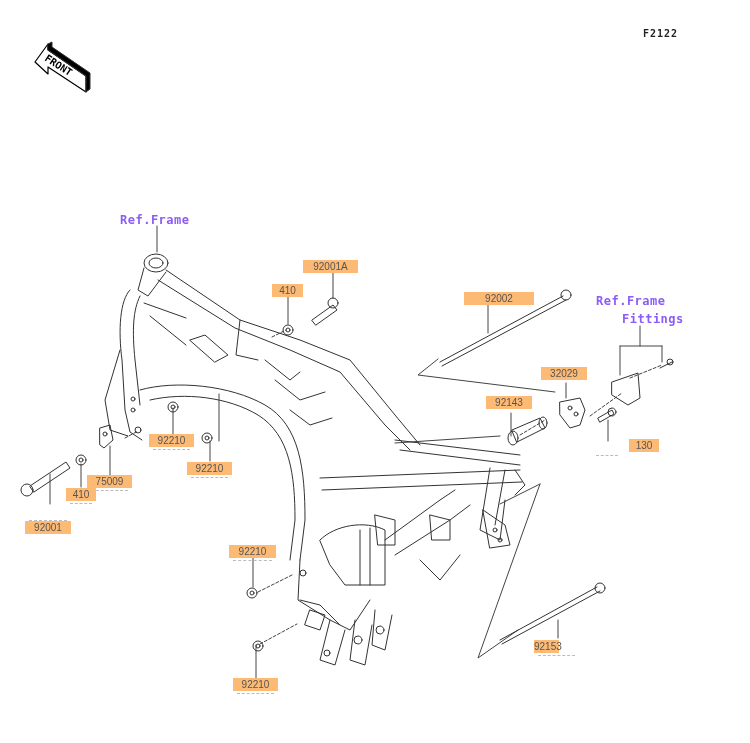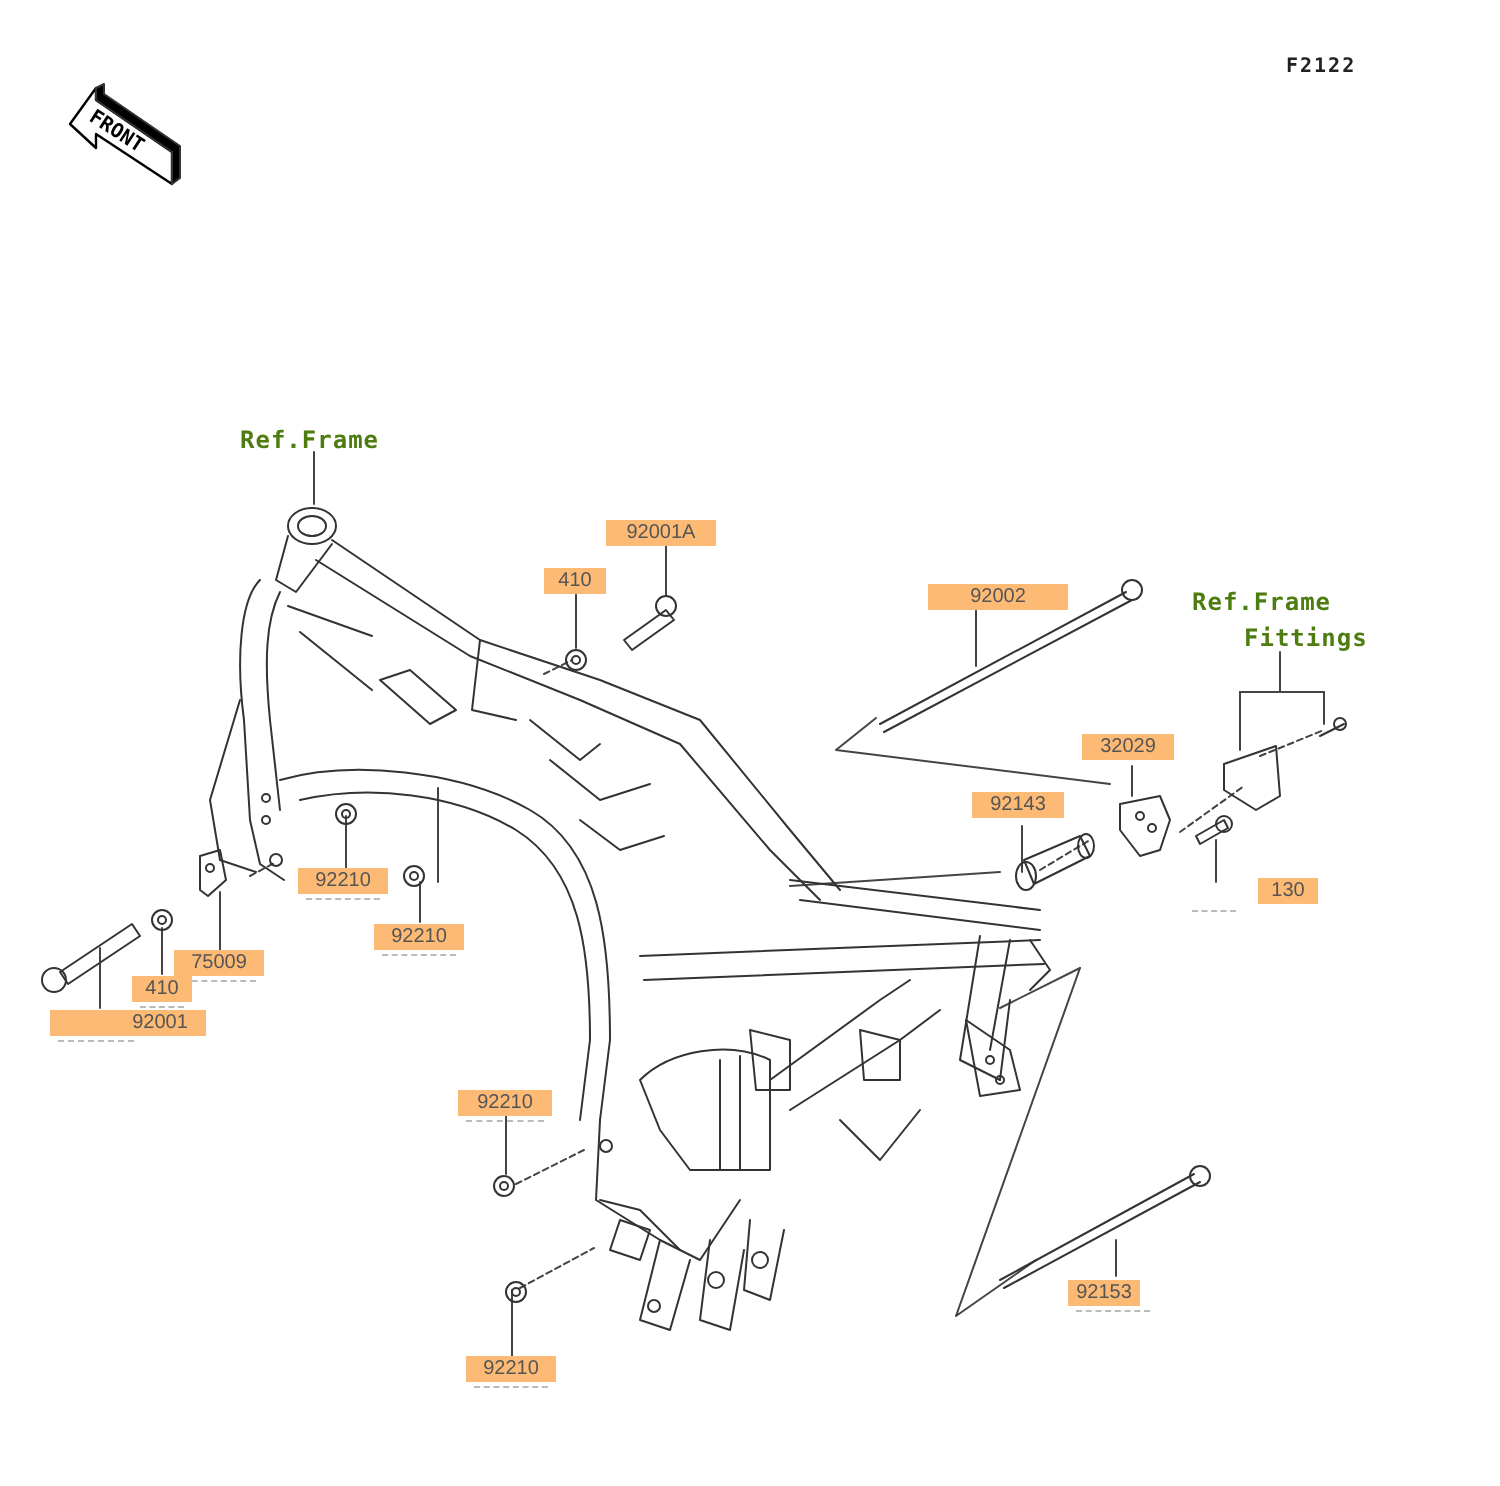--- a/index.html
+++ b/index.html
@@ -2,21 +2,21 @@
 <html><head>
 <meta charset="utf-8">
 <style>
   html, body { margin: 0; padding: 0; background: #ffffff; }
   body { width: 750px; height: 743px; position: relative; overflow: hidden;
          font-family: "DejaVu Sans", sans-serif; }
   #canvas { position: absolute; left: 0; top: 0; width: 750px; height: 743px; }
   .fig-id { position: absolute; left: 643px; top: 28px; font-family: "DejaVu Sans Mono", monospace;
             font-size: 10px; letter-spacing: 1px; color: #222; font-weight: bold; }
   .ref { position: absolute; font-family: "DejaVu Sans Mono", monospace; font-weight: bold;
-         font-size: 12px; color: #4d7c0f; letter-spacing: 0.5px; white-space: nowrap; }
+         font-size: 12px; color: #8b5cf6; letter-spacing: 0.5px; white-space: nowrap; }
   .tag { position: absolute; height: 13px; background: #fdba74; color: #555;
          font-family: "Liberation Sans", sans-serif; font-size: 10px; line-height: 13px;
          text-align: center; cursor: pointer; }
   .tag-under { position: absolute; height: 0; border-top: 1px dashed #bbb; }
 </style>
 </head>
 <body>
 
 <svg id="canvas" viewBox="0 0 750 743" fill="none" stroke="#333" stroke-width="1" stroke-linejoin="round" stroke-linecap="round">
 
@@ -219,20 +219,20 @@
 <div class="tag" style="left:591px; top:439px; width:30px;margin-left:38px;">130</div>
 <div class="tag-under" style="left:596px; top:455px; width:22px;"></div>
 <div class="tag" style="left:149px; top:434px; width:45px;">92210</div>
 <div class="tag-under" style="left:153px; top:449px; width:37px;"></div>
 <div class="tag" style="left:187px; top:462px; width:45px;">92210</div>
 <div class="tag-under" style="left:191px; top:477px; width:37px;"></div>
 <div class="tag" style="left:87px; top:475px; width:45px;">75009</div>
 <div class="tag-under" style="left:91px; top:490px; width:37px;"></div>
 <div class="tag" style="left:66px; top:488px; width:30px;">410</div>
 <div class="tag-under" style="left:70px; top:503px; width:22px;"></div>
-<div class="tag" style="left:25px; top:505px; width:46px;padding-left:32px;">92001</div>
+<div class="tag" style="left:25px; top:521px; width:46px;">92001</div>
 <div class="tag-under" style="left:29px; top:520px; width:38px;"></div>
 <div class="tag" style="left:229px; top:545px; width:47px;">92210</div>
 <div class="tag-under" style="left:233px; top:560px; width:39px;"></div>
 <div class="tag" style="left:233px; top:678px; width:45px;">92210</div>
 <div class="tag-under" style="left:237px; top:693px; width:37px;"></div>
-<div class="tag" style="left:534px; top:640px; width:36px;">92153</div>
+<div class="tag" style="left:534px; top:640px; width:25px;">92153</div>
 <div class="tag-under" style="left:538px; top:655px; width:37px;"></div>
 
 </body></html>

